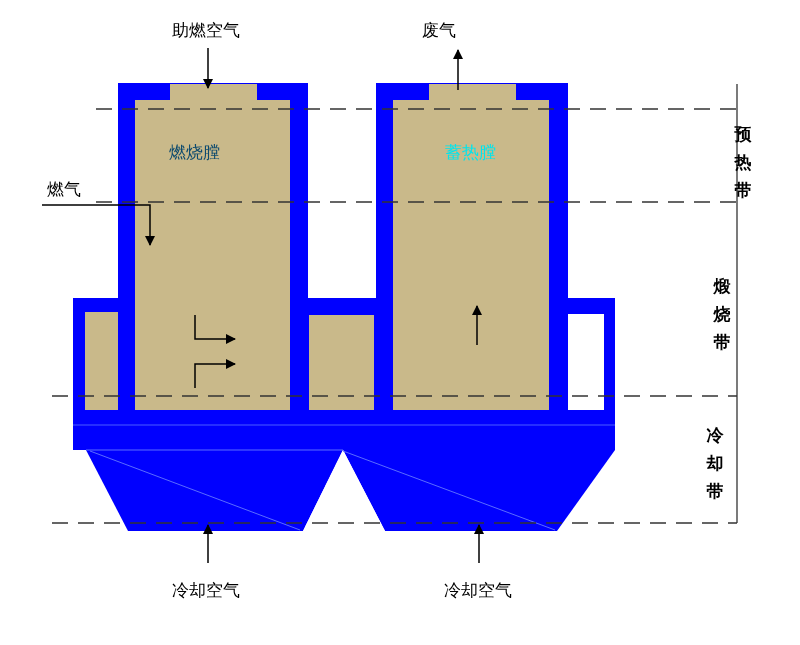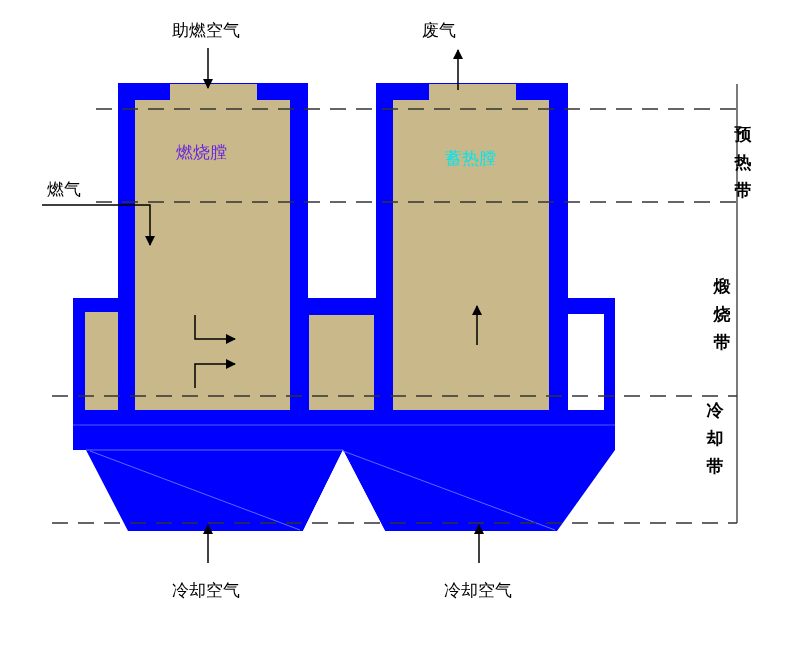--- a/index.html
+++ b/index.html
@@ -75,20 +75,20 @@
     <polyline points="195,388 195,364 235,364" marker-end="url(#arrowhead)"></polyline>
     <line x1="477" y1="345" x2="477" y2="306" marker-end="url(#arrowhead)"></line>
     <line x1="208" y1="563" x2="208" y2="525" marker-end="url(#arrowhead)"></line>
     <line x1="479" y1="563" x2="479" y2="525" marker-end="url(#arrowhead)"></line>
   </g>
 </svg>
 
 <div class="lbl" style="left:172px; top:19px;">助燃空气</div>
 <div class="lbl" style="left:422px; top:19px;">废气</div>
 <div class="lbl" style="left:47px; top:178px;text-align:center;">燃气</div>
-<div class="lbl" style="left:176px; top:141px; color:#6d28d9;">燃烧膛</div>
-<div class="lbl" style="left:445px; top:141px; color:#00e5ee;margin-top:6px;">蓄热膛</div>
+<div class="lbl" style="left:169px; top:141px; color:#0c4a6e;">燃烧膛</div>
+<div class="lbl" style="left:445px; top:141px; color:#00e5ee;">蓄热膛</div>
 <div class="lbl" style="left:172px; top:579px;">冷却空气</div>
 <div class="lbl" style="left:444px; top:579px;">冷却空气</div>
 
 <div class="vlbl" style="left:733px; top:112px;margin-top:8px;">预热带</div>
 <div class="vlbl" style="left:712px; top:272px;">煅烧带</div>
-<div class="vlbl" style="left:705px; top:396px;text-align:center;">冷却带</div>
+<div class="vlbl" style="left:705px; top:421px;text-align:center;">冷却带</div>
 
 </body></html>

